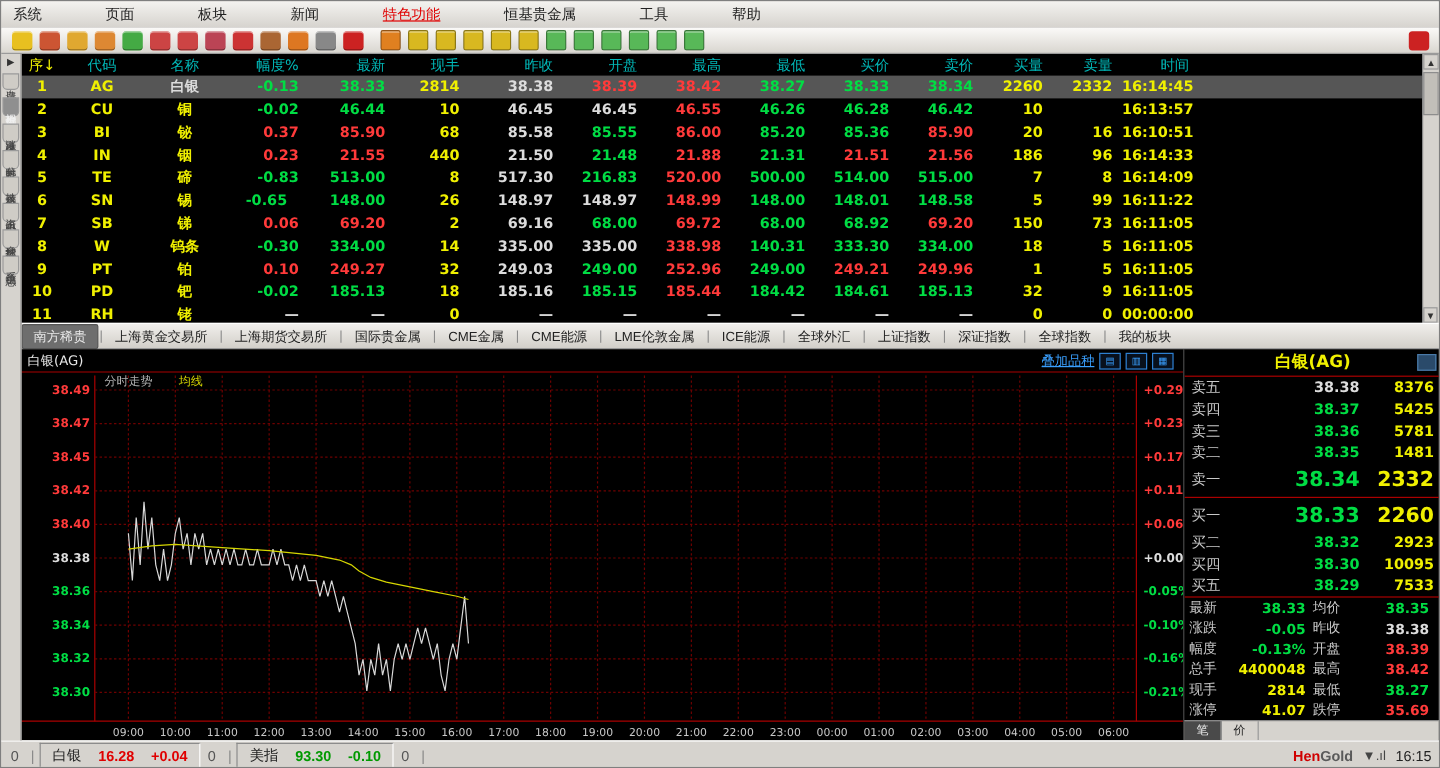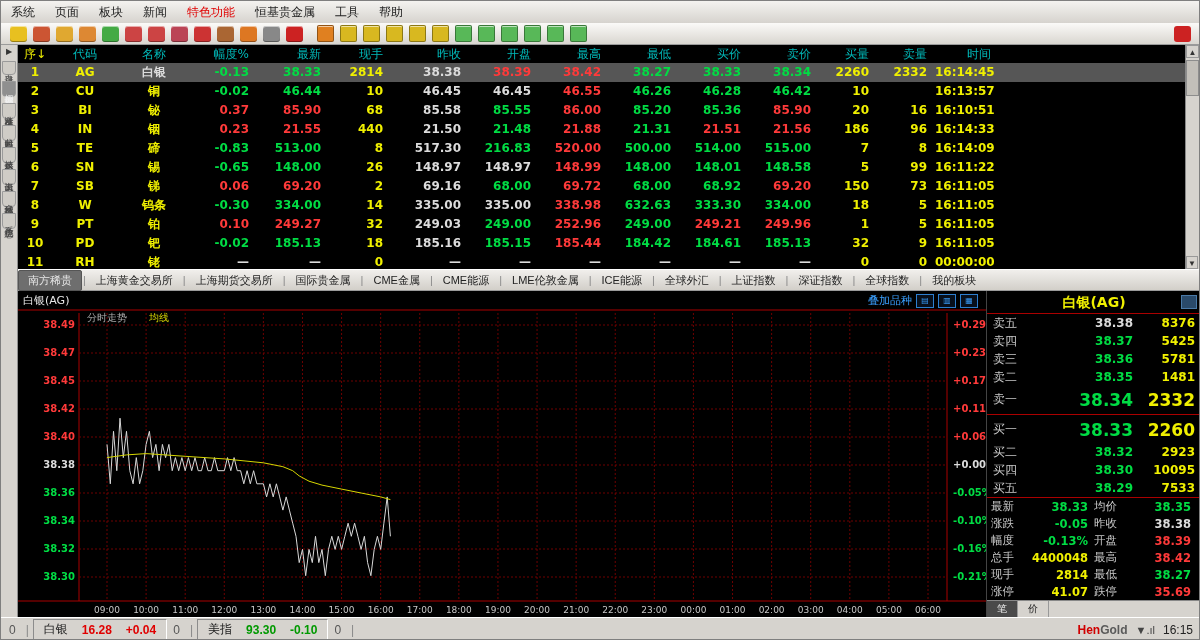--- a/index.html
+++ b/index.html
@@ -1,20 +1,20 @@
 <!DOCTYPE html>
 <html><head>
 <meta charset="utf-8">
 <style>
   html,body{margin:0;padding:0;background:#9a9a9a;font-family:"Liberation Sans","DejaVu Sans",sans-serif;}
   #app{position:relative;width:1200px;height:640px;background:#d6d3ce;overflow:hidden;border:1px solid #7f7f7f;box-sizing:border-box;}
   
   .menubar{position:absolute;left:0;top:0;width:1200px;height:22px;background:linear-gradient(#f4f3f0,#d6d3ce);border-bottom:1px solid #aaa;display:flex;align-items:center;font-size:12px;color:#222;}
   .menu-item{padding:0 10px;height:22px;line-height:22px;cursor:default;}
-  .menu-item.hl{color:#e00000;}
+  .menu-item.hl{color:#e00000;text-decoration:underline;}
   .win-title{position:absolute;left:0;right:0;text-align:center;color:#e00000;font-size:12px;font-weight:bold;pointer-events:none;}
   
   .toolbar{position:absolute;left:0;top:22px;width:1200px;height:22px;background:linear-gradient(#fbfaf8,#d9d6d0);border-bottom:1px solid #9a9a9a;display:flex;align-items:center;padding-left:6px;box-sizing:border-box;}
   .tb-icon{width:17px;height:16px;margin:0 3px;border-radius:3px;position:relative;flex:0 0 auto;}
   .tb-sq{width:15px;height:15px;margin:0 3px;border-radius:2px;border:1px solid rgba(0,0,0,.35);box-shadow:inset 0 1px 0 rgba(255,255,255,.6);flex:0 0 auto;}
   .tb-right{margin-left:auto;margin-right:10px;}
   
   .sidebar{position:absolute;left:0;top:44px;width:16px;height:572px;background:#d6d3ce;border-right:1px solid #8f8f8f;display:flex;flex-direction:column;align-items:center;z-index:5;}
   .side-tab{writing-mode:vertical-rl;text-orientation:upright;font-size:9px;color:#444;background:#cfccc6;border:1px solid #9a9a9a;border-radius:0 0 4px 4px;margin:3px 0;padding:5px 0;width:14px;box-sizing:border-box;text-align:center;letter-spacing:1px;}
   .side-tab.sel{background:#8f8f8f;color:#f0f0f0;}
@@ -32,21 +32,21 @@
   .vs-thumb{height:34px;background:#c2bfb9;border:1px solid #8d8d8d;margin-top:2px;}
   
   .mtabs{position:absolute;left:16px;top:268px;width:1184px;height:22px;background:linear-gradient(#f1efec,#d2cfc9);border-top:1px solid #fff;border-bottom:1px solid #9a9a9a;display:flex;align-items:center;font-size:11px;color:#222;box-sizing:border-box;}
   .mtab{padding:2px 9px;margin:0 1px;cursor:default;white-space:nowrap;}
   .mtab.sel{background:#6e6e6e;color:#e8e8e8;border:1px solid #555;border-radius:2px;}
   .mtab-sep{color:#8a8a8a;}
   
   .lower{position:absolute;left:16px;top:290px;width:1184px;height:326px;display:flex;}
   .chart-region{position:relative;width:969px;height:326px;background:#000;}
   .chart-toolbar{position:absolute;top:2px;right:8px;display:flex;align-items:center;gap:4px;z-index:3;}
-  .overlay-link{color:#3aa0ff;font-size:11px;cursor:pointer;}
+  .overlay-link{color:#3aa0ff;font-size:11px;text-decoration:underline;cursor:pointer;}
   .lay-btn{width:16px;height:12px;border:1px solid #2d7fd0;color:#3aa0ff;font-size:8px;line-height:11px;text-align:center;background:#08101c;}
   
   .order-panel{width:215px;height:326px;background:#000;border-left:1px solid #444;box-sizing:border-box;position:relative;font-family:"DejaVu Sans","Liberation Sans",sans-serif;overflow:hidden;}
   .op-header{height:22px;line-height:22px;text-align:center;color:#f0f000;font-size:14px;font-weight:bold;border-bottom:1px solid #aa0000;position:relative;}
   .op-gear{position:absolute;right:4px;top:4px;width:14px;height:12px;background:#2a4a6a;border:1px solid #4a7aa8;}
   .op-row{display:flex;align-items:center;height:18px;font-size:12px;font-weight:bold;padding:0 6px;}
   .op-row.big{height:27px;font-size:17px;}
   .op-label{color:#c8c8c8;font-weight:normal;font-size:12px;width:34px;flex:0 0 auto;}
   .op-price{flex:1;text-align:right;}
   .op-vol{width:62px;text-align:right;color:#f0f000;}
@@ -70,21 +70,21 @@
   .sb-up{color:#e00000;font-weight:bold;}
   .sb-dn{color:#009900;font-weight:bold;}
   .sb-label{color:#222;}
   text{font-family:"DejaVu Sans","Liberation Sans",sans-serif;}
 </style>
 </head>
 <body>
 
 <div id="app">
   <div class="menubar">
-    <div id="menu-items" style="display: flex;">
+    <div id="menu-items" style="display: flex; gap: 33px;">
         <div class="menu-item">系统</div>
         <div class="menu-item">页面</div>
         <div class="menu-item">板块</div>
         <div class="menu-item">新闻</div>
         <div class="menu-item hl">特色功能</div>
         <div class="menu-item">恒基贵金属</div>
         <div class="menu-item">工具</div>
         <div class="menu-item">帮助</div>
       </div>
   </div>
@@ -228,21 +228,21 @@
         <div class="q-cell ar cg" style="width: 70px;">514.00</div>
         <div class="q-cell ar cg" style="width: 70px;">515.00</div>
         <div class="q-cell ar cy" style="width: 58px;">7</div>
         <div class="q-cell ar cy" style="width: 58px;">8</div>
         <div class="q-cell ar cy" style="width: 64px;">16:14:09</div>
       </div>
       <div class="q-row">
         <div class="q-cell ac cy" style="width: 36px;">6</div>
         <div class="q-cell ac cy" style="width: 64px;">SN</div>
         <div class="q-cell ac cy" style="width: 74px;">锡</div>
-        <div class="q-cell ar cg" style="width: 62px;">-0.65</div>
+        <div class="q-cell ar cg" style="width: 62px; text-align: center;">-0.65</div>
         <div class="q-cell ar cg" style="width: 72px;">148.00</div>
         <div class="q-cell ar cy" style="width: 62px;">26</div>
         <div class="q-cell ar cw" style="width: 78px;">148.97</div>
         <div class="q-cell ar cw" style="width: 70px;">148.97</div>
         <div class="q-cell ar cr" style="width: 70px;">148.99</div>
         <div class="q-cell ar cg" style="width: 70px;">148.00</div>
         <div class="q-cell ar cg" style="width: 70px;">148.01</div>
         <div class="q-cell ar cg" style="width: 70px;">148.58</div>
         <div class="q-cell ar cy" style="width: 58px;">5</div>
         <div class="q-cell ar cy" style="width: 58px;">99</div>
@@ -268,21 +268,21 @@
       <div class="q-row">
         <div class="q-cell ac cy" style="width: 36px;">8</div>
         <div class="q-cell ac cy" style="width: 64px;">W</div>
         <div class="q-cell ac cy" style="width: 74px;">钨条</div>
         <div class="q-cell ar cg" style="width: 62px;">-0.30</div>
         <div class="q-cell ar cg" style="width: 72px;">334.00</div>
         <div class="q-cell ar cy" style="width: 62px;">14</div>
         <div class="q-cell ar cw" style="width: 78px;">335.00</div>
         <div class="q-cell ar cw" style="width: 70px;">335.00</div>
         <div class="q-cell ar cr" style="width: 70px;">338.98</div>
-        <div class="q-cell ar cg" style="width: 70px;">632.63</div>
+        <div class="q-cell ar cg" style="width: 70px;">140.31</div>
         <div class="q-cell ar cg" style="width: 70px;">333.30</div>
         <div class="q-cell ar cg" style="width: 70px;">334.00</div>
         <div class="q-cell ar cy" style="width: 58px;">18</div>
         <div class="q-cell ar cy" style="width: 58px;">5</div>
         <div class="q-cell ar cy" style="width: 64px;">16:11:05</div>
       </div>
       <div class="q-row">
         <div class="q-cell ac cy" style="width: 36px;">9</div>
         <div class="q-cell ac cy" style="width: 64px;">PT</div>
         <div class="q-cell ac cy" style="width: 74px;">铂</div>

